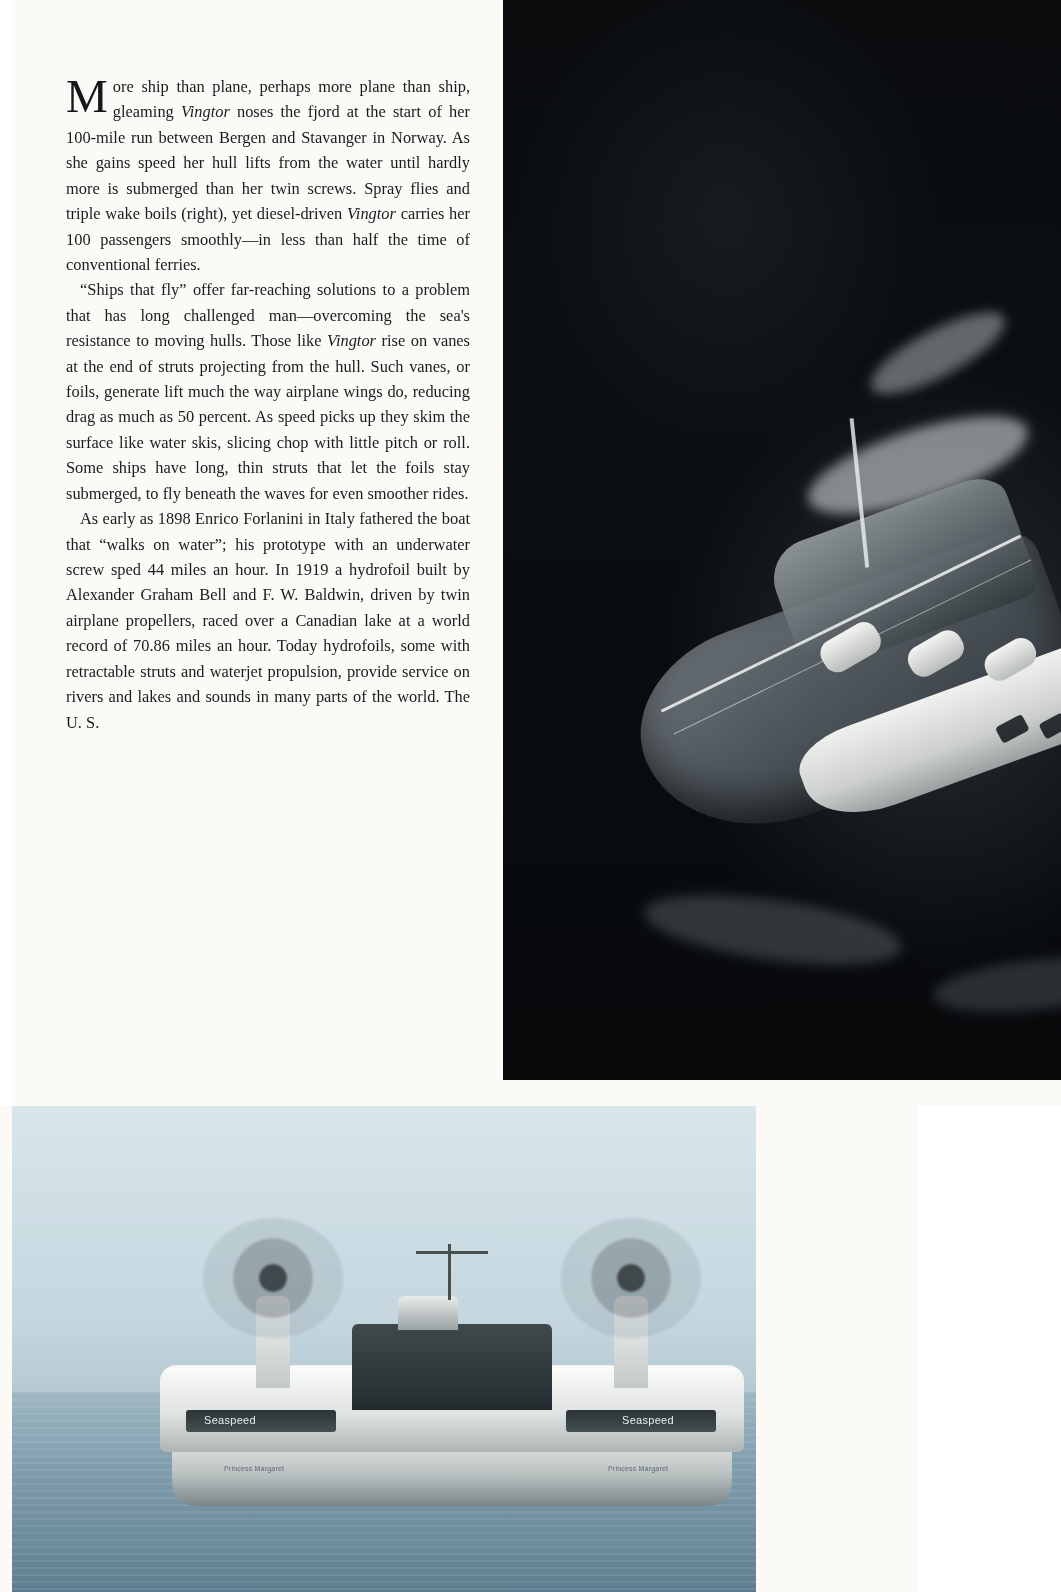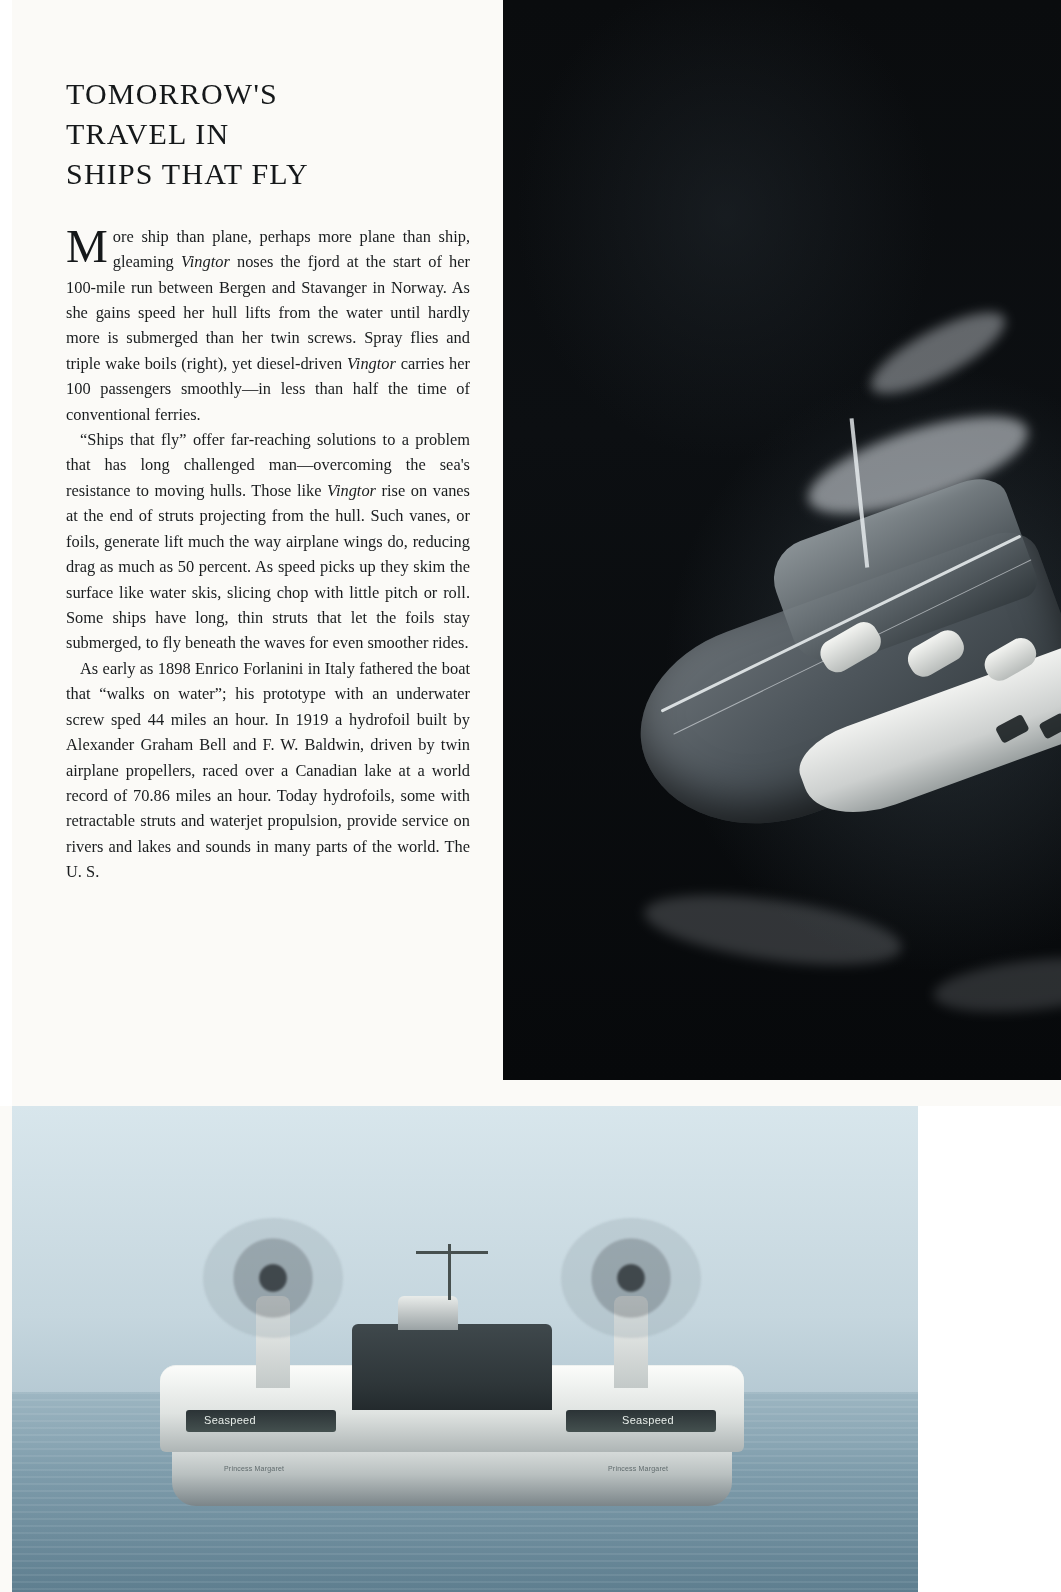--- a/index.html
+++ b/index.html
@@ -108,21 +108,21 @@
     opacity: .85;
   }
   .hull .w1 { left: 350px; top: 300px; width: 30px; height: 18px; transform: rotate(-8deg); }
   .hull .w2 { left: 392px; top: 312px; width: 26px; height: 17px; transform: rotate(-8deg); }
 
   
   .photo-bottom {
     position: absolute;
     left: 12px;
     top: 1106px;
-    width: 906px;
+    width: 744px;
     height: 486px;
     overflow: hidden;
     background: linear-gradient(180deg, #cfdfe6 0%, #b9ced8 55%, #93adbb 100%);
   }
   .photo-bottom .sky {
     position: absolute;
     left: 0; top: 0; right: 0; height: 300px;
     background: linear-gradient(180deg, #d8e6ec 0%, #c5d6de 70%, #b4c8d2 100%);
   }
   .photo-bottom .water {
@@ -376,25 +376,20 @@
       <div class="logo logo-right">Seaspeed</div>
       <div class="shipname sn-left">Princess Margaret</div>
       <div class="shipname sn-right">Princess Margaret</div>
     </div>
   </div>
 
   <div class="edge-left"></div>
   <div class="edge-bottom-right"></div>
 
   <div class="article">
-    <h1 class="headline">
-      <span class="line">TOMORROW'S</span>
-      <span class="line">TRAVEL IN</span>
-      <span class="line">SHIPS THAT FLY</span>
-    </h1>
 
     <div class="body-text">
       <p class="dropcap-para"><span class="dropcap">M</span><span>ore ship than plane, perhaps more plane than ship, gleaming </span><em>Vingtor</em><span> noses the fjord at the start of her 100-mile run between Bergen and Stavanger in Norway. As she gains speed her hull lifts from the water until hardly more is submerged than her twin screws. Spray flies and triple wake boils (right), yet diesel-driven </span><em>Vingtor</em><span> carries her 100 passengers smoothly—in less than half the time of conventional ferries.</span></p>
 
       <p><span>“Ships that fly” offer far-reaching solutions to a problem that has long challenged man—overcoming the sea's resistance to moving hulls. Those like </span><em>Vingtor</em><span> rise on vanes at the end of struts projecting from the hull. Such vanes, or foils, generate lift much the way airplane wings do, reducing drag as much as 50 percent. As speed picks up they skim the surface like water skis, slicing chop with little pitch or roll. Some ships have long, thin struts that let the foils stay submerged, to fly beneath the waves for even smoother rides.</span></p>
 
       <p><span>As early as 1898 Enrico Forlanini in Italy fathered the boat that “walks on water”; his prototype with an underwater screw sped 44 miles an hour. In 1919 a hydrofoil built by Alexander Graham Bell and F. W. Baldwin, driven by twin airplane propellers, raced over a Canadian lake at a world record of 70.86 miles an hour. Today hydrofoils, some with retractable struts and waterjet propulsion, provide service on rivers and lakes and sounds in many parts of the world. The U. S.</span></p>
     </div>
   </div>
 

